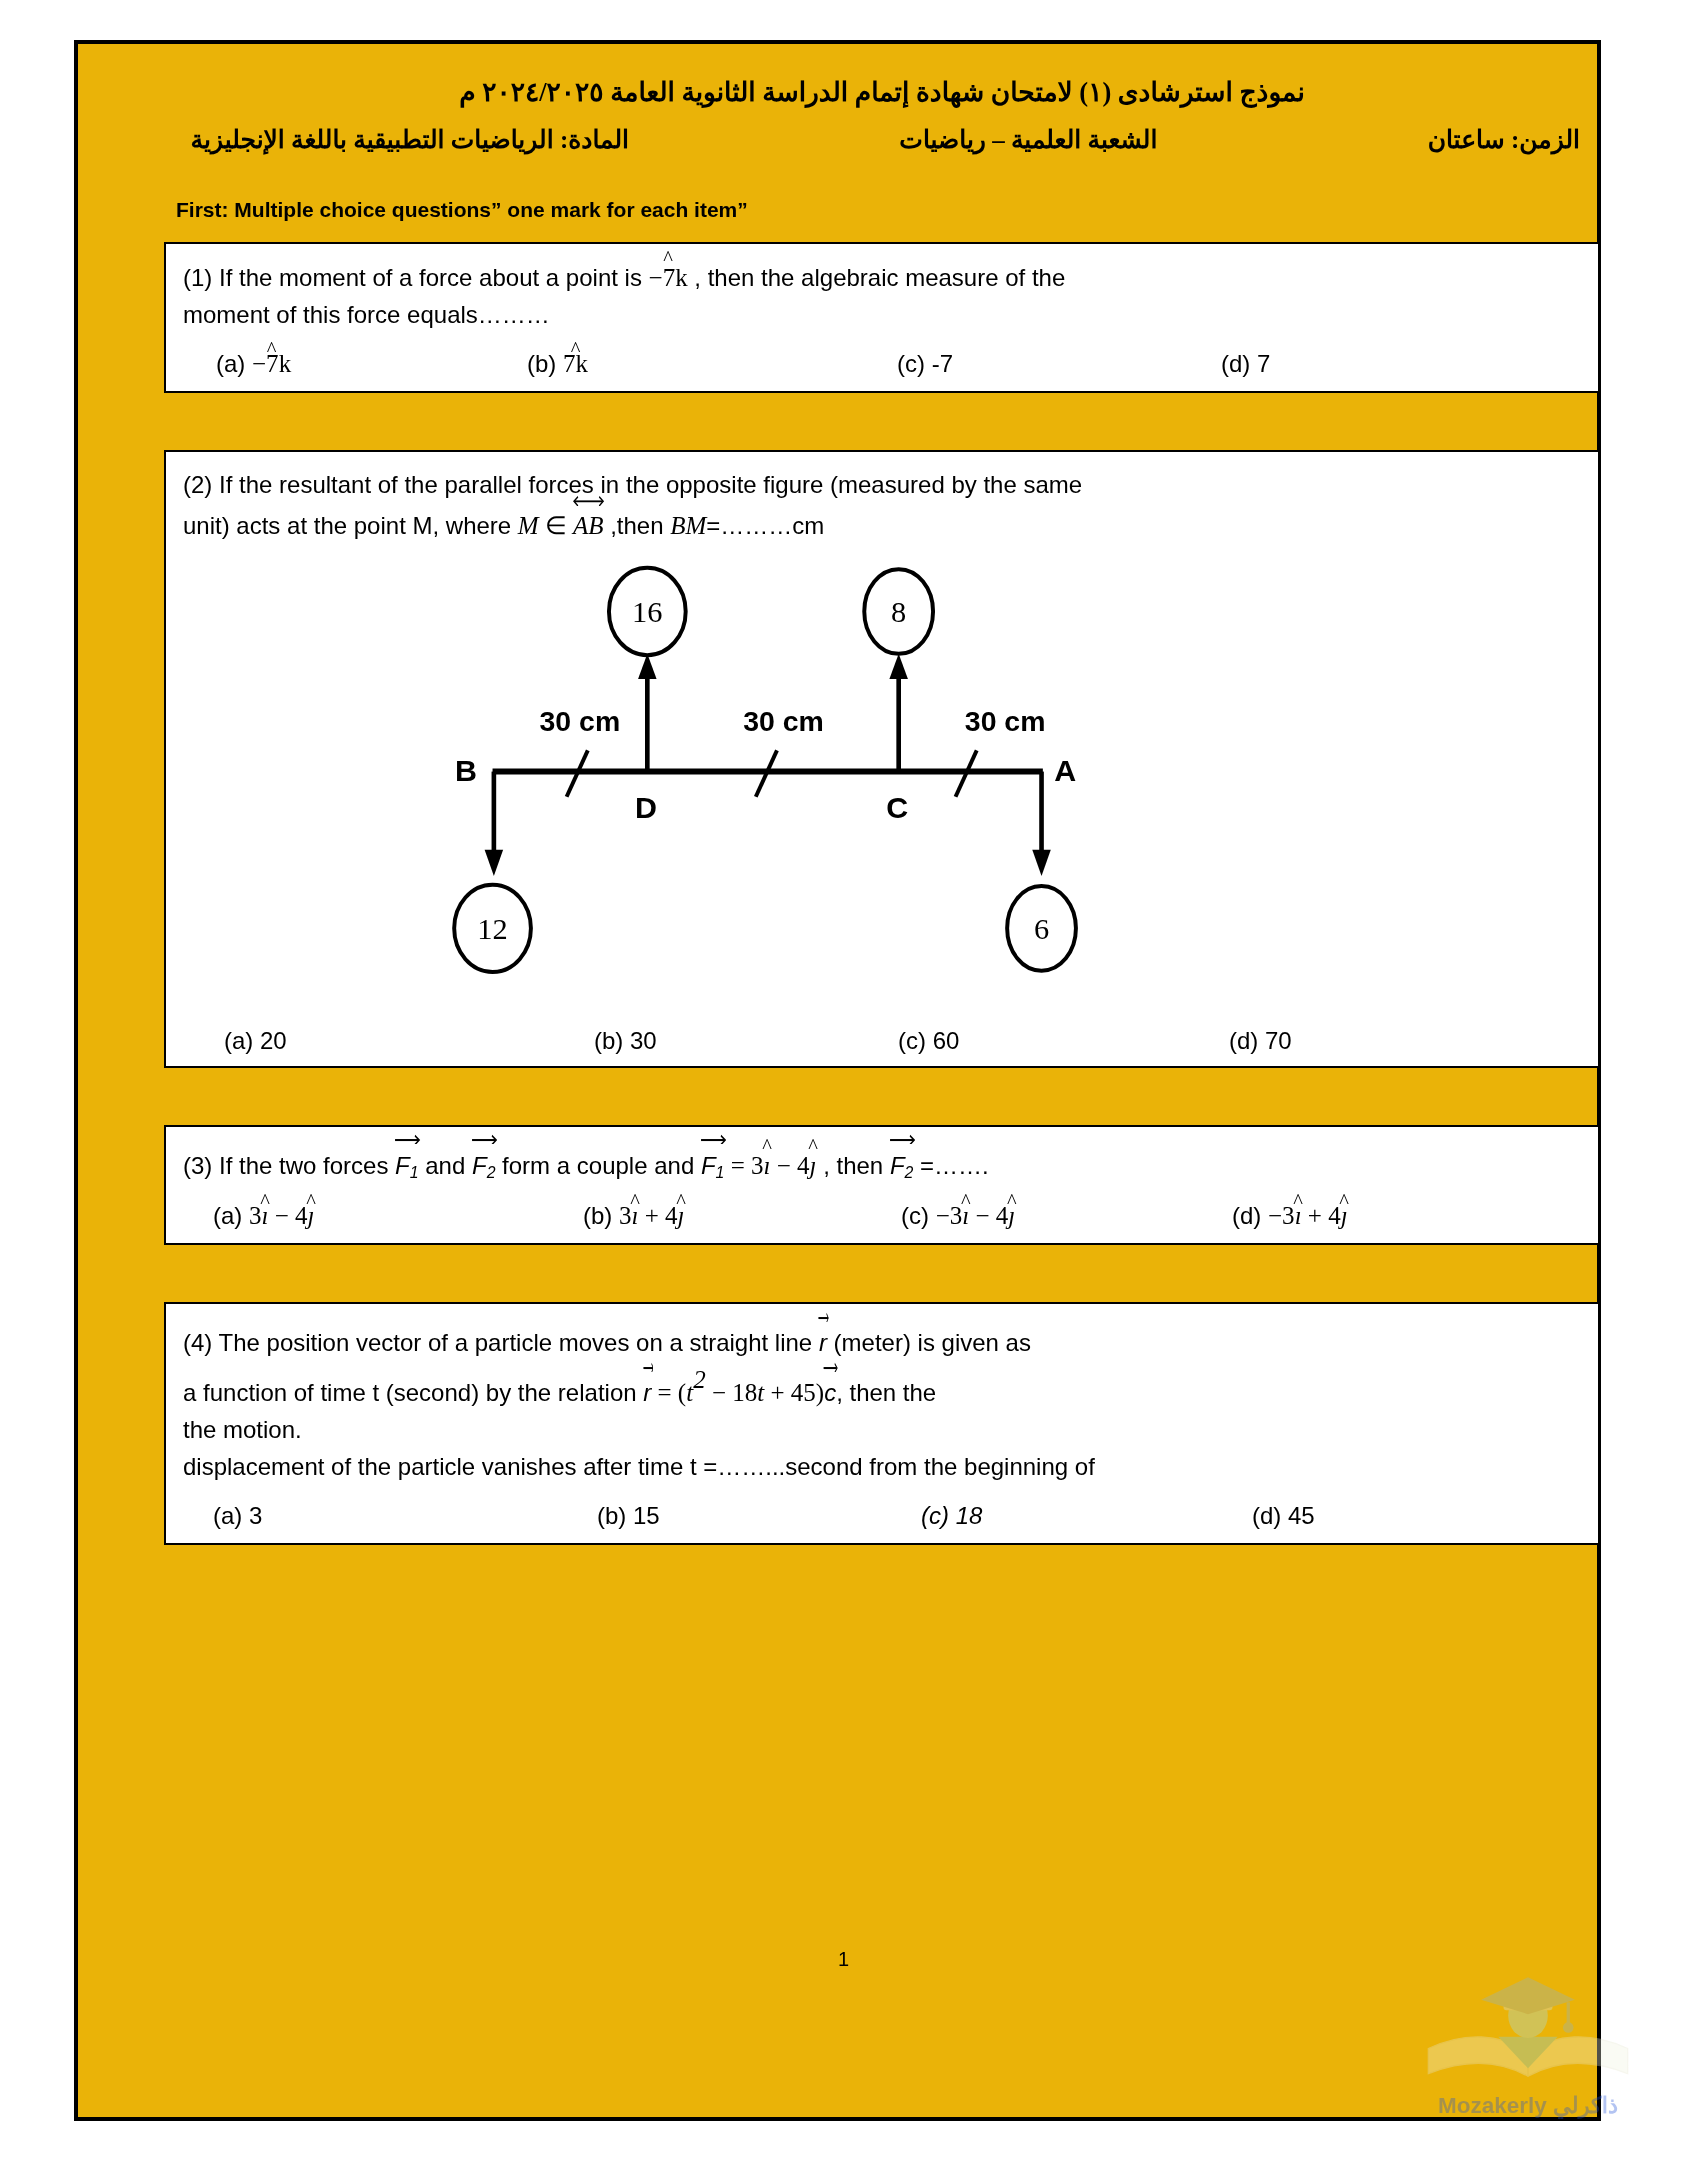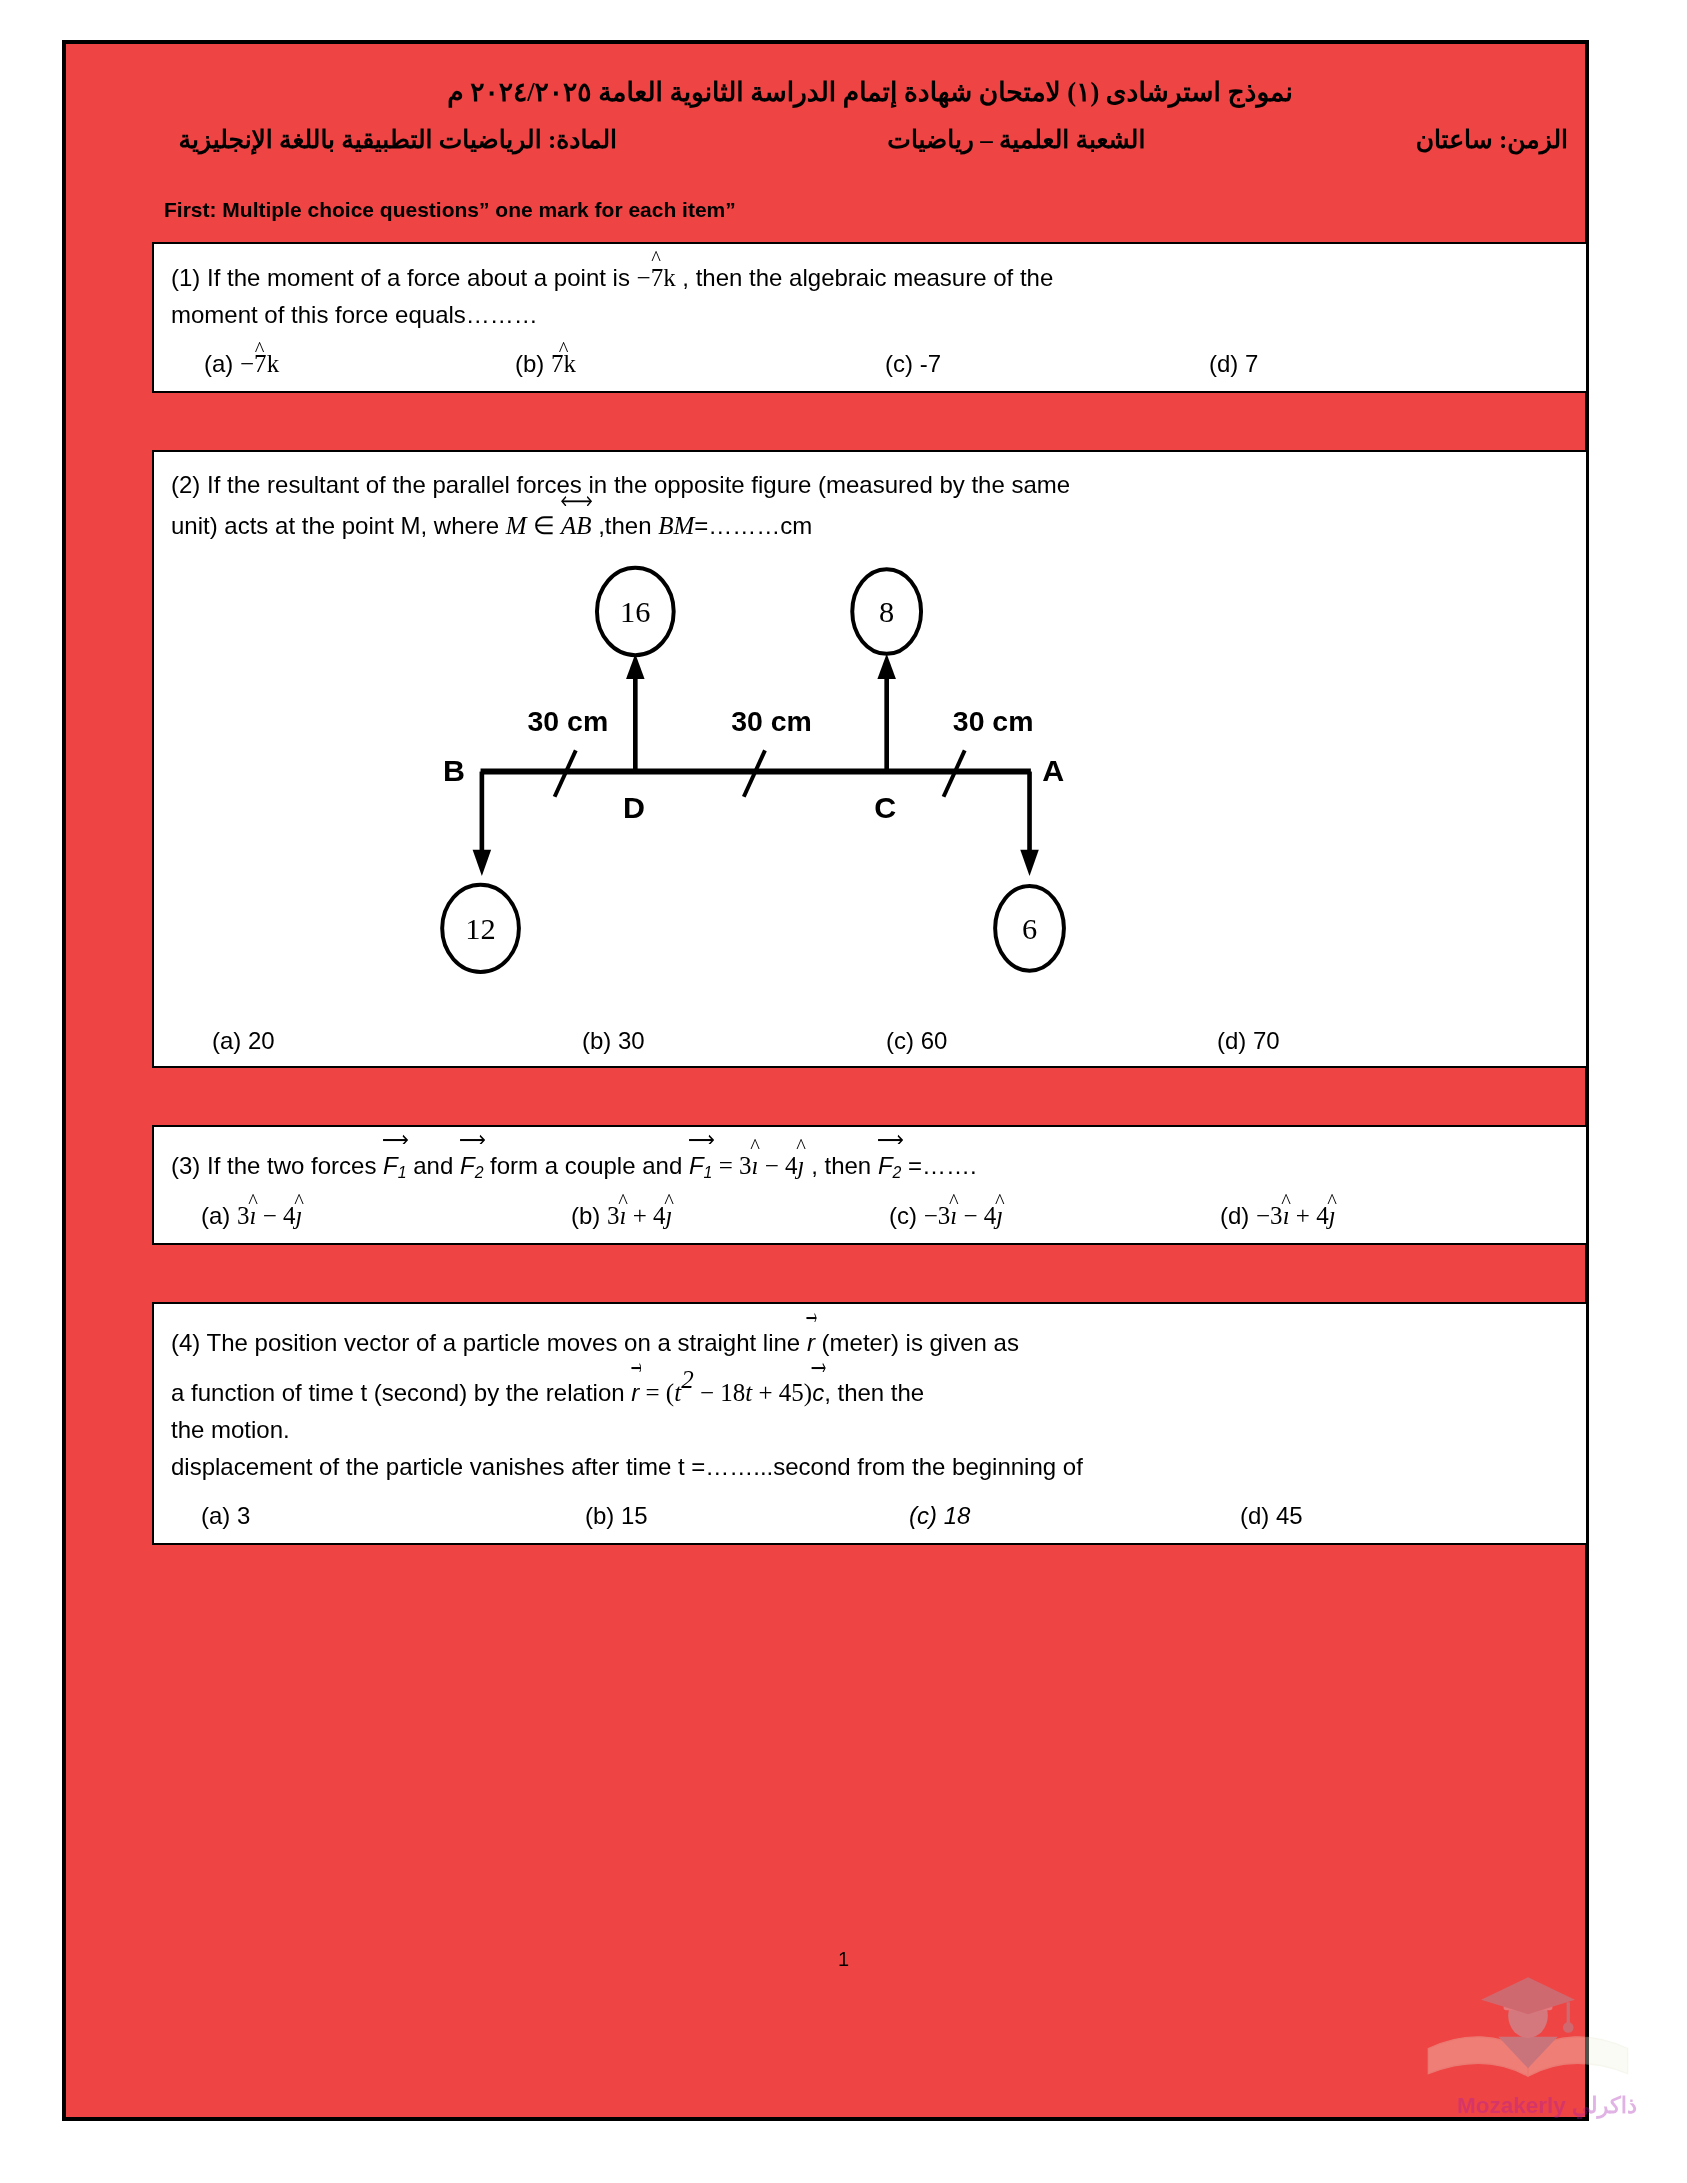--- a/index.html
+++ b/index.html
@@ -12,27 +12,27 @@
     height: 2183px;
     font-family: "Liberation Sans", sans-serif;
     color: #000000;
     position: relative;
     overflow: hidden;
   }
 
   
   .page-frame {
     position: absolute;
-    left: 62px;
+    left: 74px;
     top: 40px;
     width: 1527px;
     height: 2081px;
     border: 4.6px solid #000000;
     box-sizing: border-box;
-    background: #ef4444;
+    background: #eab308;
   }
 
   .page-inner {
     position: absolute;
     left: 86px;
     top: 32px;
     width: 1436px;
     box-sizing: border-box;
   }
 
@@ -208,25 +208,25 @@
     width: 218px;
     height: 185px;
     opacity: 0.33;
     pointer-events: none;
   }
   .watermark .wm-text {
     position: absolute;
     left: 0;
     top: 124px;
     width: 218px;
-    text-align: right;
+    text-align: center;
     font-family: "Liberation Sans", sans-serif;
     font-weight: bold;
     font-size: 22.5px;
-    color: #a21caf;
+    color: #1d4ed8;
     direction: rtl;
   }
 </style>
 </head>
 <body>
 
 <div class="page-frame">
 
   <div class="page-inner">
 

